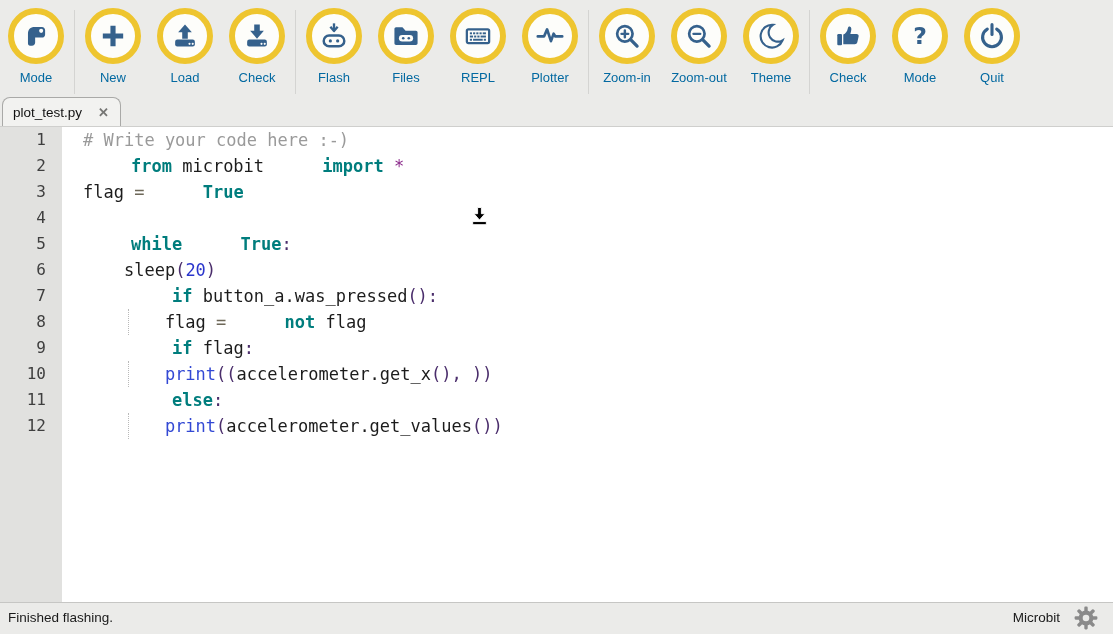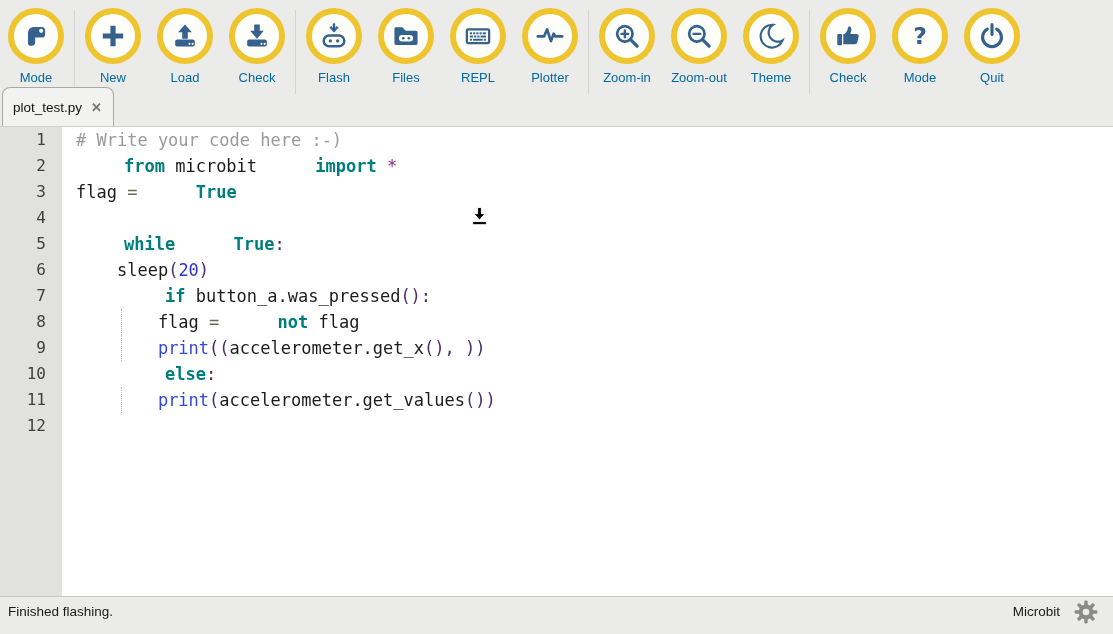--- a/index.html
+++ b/index.html
@@ -34,63 +34,63 @@
   .tb-sep {
     width:1px; height:84px; background:#d4d4d2; margin:2px 2px 0 2px;
     flex:none;
   }
   
   .tabbar {
     position:absolute; top:97px; left:0; width:1113px; height:30px;
     background:#ebebe9; border-bottom:1px solid #cfcfcd;
   }
   .tab {
-    position:absolute; left:2px; bottom:0; height:39px;
+    position:absolute; left:2px; bottom:0; height:29px;
     background:#f2f2f0;
     border:1px solid #a9a9a7; border-bottom:none;
     border-radius:8px 8px 0 0;
-    display:flex; align-items:center; gap:9px;
+    display:flex; align-items:center; gap:16px;
     padding:0 11px 0 10px;
     font-size:13.5px; color:#111;
   }
   .tab-close {
     font-size:13px; font-weight:bold; color:#767674; line-height:1;
     cursor:default;
   }
   
   .editor {
     position:absolute; top:127px; left:0; width:1113px; height:477px;
     background:#ffffff; display:flex;
     font-family:"DejaVu Sans Mono", monospace; font-size:17px;
   }
   .gutter {
     width:62px; background:#e1e1df; color:#3f3f3f;
     text-align:right; padding-right:16px; flex:none;
   }
   .gutter .ln { height:26px; line-height:26px; font-size:16px; }
-  .code { flex:1; padding-left:14px; position:relative; }
+  .code { flex:1; padding-left:21px; position:relative; }
   .code-line {
     height:26px; line-height:26px; white-space:pre; position:relative;
     color:#1c1c1c;
   }
   .indent-guide {
     position:absolute; left:45px; top:0; bottom:0;
     border-left:1px dotted #b9b9b9;
   }
   .tok-comment { color:#9a9a9a; }
   .tok-keyword { color:#007d7d; font-weight:bold;margin-left:48px; }
   .tok-number  { color:#2a35cc;text-align:right; }
   .tok-builtin { color:#3349d4;text-align:right; }
   .tok-punct   { color:#4a2d6b; }
   .tok-star    { color:#8b2a8b; }
   .tok-op      { color:#6e6859; }
   .tok-plain   { color:#1c1c1c; }
   
   .statusbar {
-    position:absolute; bottom:8px; left:0; width:1113px; height:30px;
+    position:absolute; bottom:2px; left:0; width:1113px; height:30px;
     background:#ebebe9; border-top:1px solid #c6c6c4;
     display:flex; align-items:center;
     padding:0 14px 0 8px; font-size:13.5px; color:#1a1a1a;
   }
   .status-right { margin-left:auto; display:flex; align-items:center; gap:13px; }
   .gear { width:26px; height:26px; display:block; }
   
   .cursor-icon { position:absolute; left:468px; top:205px; width:23px; height:24px; }
 </style>
 </head>
@@ -303,20 +303,21 @@
     </div>
   <div class="code">
       <div class="code-line"><span class="tok-comment"># Write your code here :-)</span></div>
       <div class="code-line"><span class="tok-keyword">from</span><span class="tok-plain"> microbit </span><span class="tok-keyword">import</span><span class="tok-plain"> </span><span class="tok-star">*</span></div>
       <div class="code-line"><span class="tok-plain">flag </span><span class="tok-op">=</span><span class="tok-plain"> </span><span class="tok-keyword">True</span></div>
       <div class="code-line"></div>
       <div class="code-line"><span class="tok-keyword">while</span><span class="tok-plain"> </span><span class="tok-keyword">True</span><span class="tok-punct">:</span></div>
       <div class="code-line"><span class="tok-plain">    sleep</span><span class="tok-punct">(</span><span class="tok-number">20</span><span class="tok-punct">)</span></div>
       <div class="code-line"><span class="tok-plain">    </span><span class="tok-keyword">if</span><span class="tok-plain"> button_a.was_pressed</span><span class="tok-punct">():</span></div>
       <div class="code-line"><span class="indent-guide"></span><span class="tok-plain">        flag </span><span class="tok-op">=</span><span class="tok-plain"> </span><span class="tok-keyword">not</span><span class="tok-plain"> flag</span></div>
+      <div class="code-line"><span class="tok-plain">    </span><span class="tok-keyword">if</span><span class="tok-plain"> flag</span><span class="tok-punct">:</span></div>
       <div class="code-line"><span class="indent-guide"></span><span class="tok-plain">        </span><span class="tok-builtin">print</span><span class="tok-punct">((</span><span class="tok-plain">accelerometer.get_x</span><span class="tok-punct">(),</span><span class="tok-plain"> </span><span class="tok-punct">))</span></div>
       <div class="code-line"><span class="tok-plain">    </span><span class="tok-keyword">else</span><span class="tok-punct">:</span></div>
       <div class="code-line"><span class="indent-guide"></span><span class="tok-plain">        </span><span class="tok-builtin">print</span><span class="tok-punct">(</span><span class="tok-plain">accelerometer.get_values</span><span class="tok-punct">())</span></div>
     </div>
 </div>
 
 <div class="cursor-icon">
   <svg viewBox="0 0 23 24" width="23" height="24">
     <g fill="#000000" stroke="#ffffff" stroke-width="0.9">
       <path d="M9.6 2.5h3.8v6.2h3.6L11.5 15 6 8.7h3.6z"></path>

